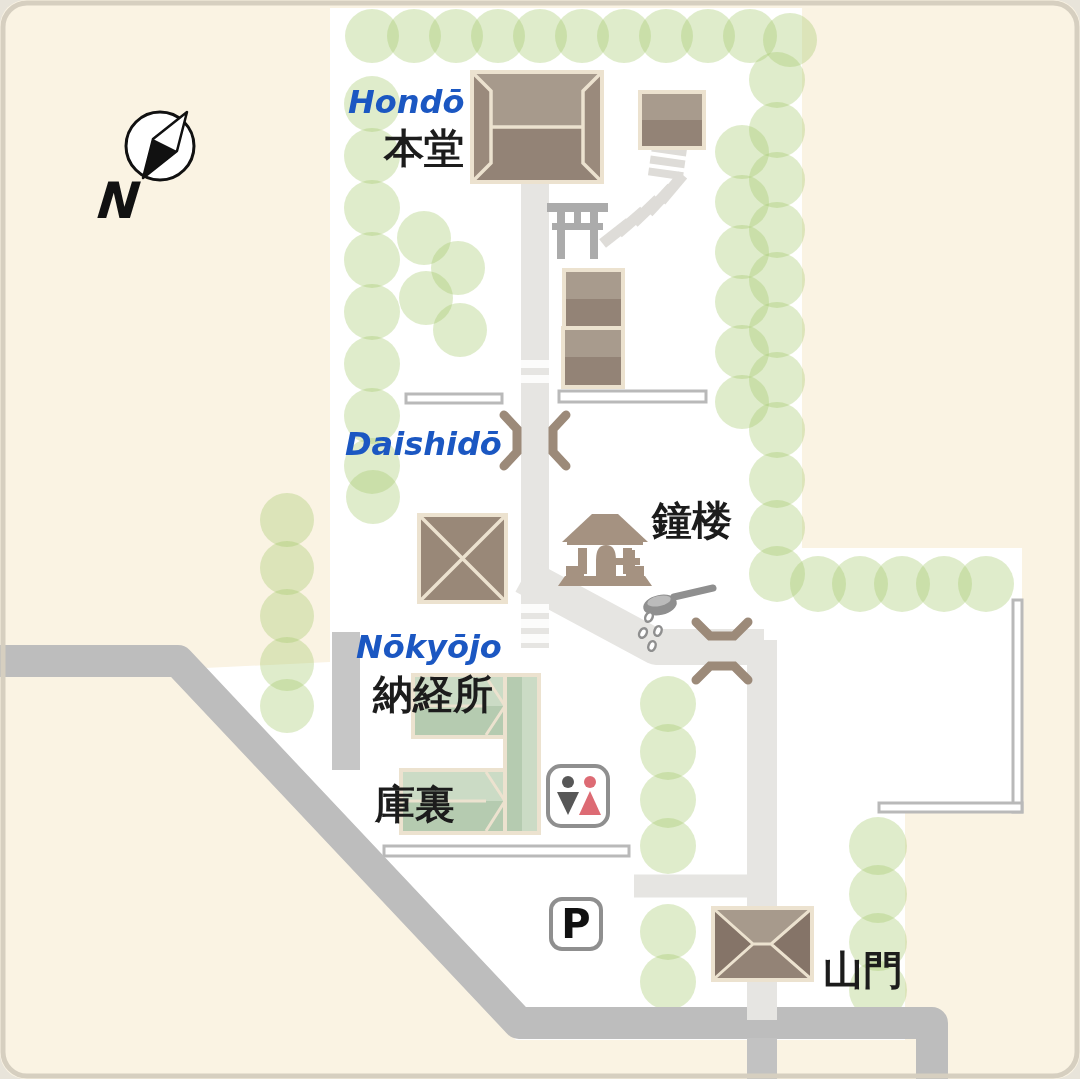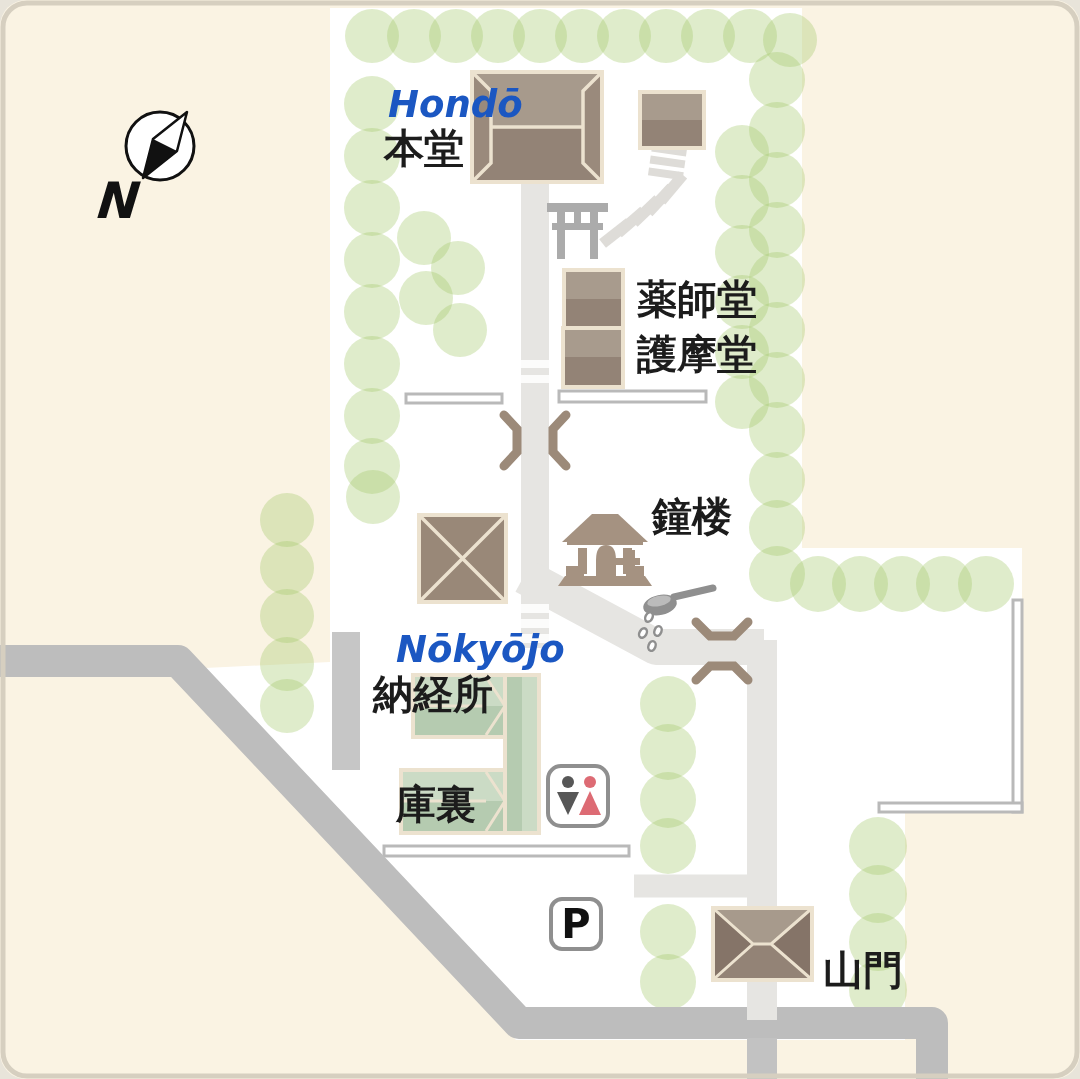--- a/index.html
+++ b/index.html
@@ -4,21 +4,21 @@
 <style>
   html,body{margin:0;padding:0;background:#e8e4da;}
   .stage{
     position:relative;width:1080px;height:1079px;overflow:hidden;
     background:#faf3e3;border-radius:26px;
     font-family:"DejaVu Sans","Liberation Sans",sans-serif;
   }
   .stage svg{position:absolute;left:0;top:0;}
   .label{position:absolute;white-space:nowrap;line-height:1;}
   .jp{font-weight:700;font-size:40px;color:#1c1c1c;}
-  .romaji{font-weight:700;font-style:italic;font-size:37px;color:#1b57c2;margin-left:40px;}
+  .romaji{font-weight:700;font-style:italic;font-size:32px;color:#1b57c2;}
   .north-n{
     position:absolute;left:98px;top:172px;font-size:50px;font-weight:700;
     font-style:italic;color:#111;transform:skewX(-6deg);
   }
   .p-box{
     position:absolute;left:551px;top:899px;width:50px;height:50px;
     display:flex;align-items:center;justify-content:center;
     font-size:40px;font-weight:700;color:#111;
   }
 </style>
@@ -259,23 +259,22 @@
     <polygon points="590,791 601,815 579,815" fill="#dd6b74"></polygon>
   </g>
 
   <rect x="551" y="899" width="50" height="50" rx="11" fill="#ffffff" stroke="#8f8f8f" stroke-width="4"></rect>
 
   <rect x="3" y="3" width="1074" height="1073" rx="24" fill="none" stroke="#d6cfc0" stroke-width="5"></rect>
 </svg>
 
   <div class="label romaji" style="left:348px;top:86px;">Hondō</div>
   <div class="label jp" style="left:384px;top:128px;text-align:right;">本堂</div>
-  <div class="label jp" style="left:637px;top:279px;">薬師堂</div>
-  <div class="label jp" style="left:637px;top:334px;">護摩堂</div>
-  <div class="label jp" style="left:652px;top:500px;font-family:Liberation Mono, monospace;">鐘楼</div>
+  <div class="label romaji" style="left:345px;top:428px;">Daishidō</div>
+  <div class="label jp" style="left:652px;top:500px;">鐘楼</div>
   <div class="label romaji" style="left:356px;top:631px;">Nōkyōjo</div>
   <div class="label jp" style="left:373px;top:674px;">納経所</div>
-  <div class="label jp" style="left:396px;top:784px;">庫裏</div>
+  <div class="label jp" style="left:375px;top:784px;">庫裏</div>
   <div class="label jp" style="left:823px;top:950px;">山門</div>
 
   <div class="north-n">N</div>
   <div class="p-box">P</div>
 </div>
 
 </body></html>

